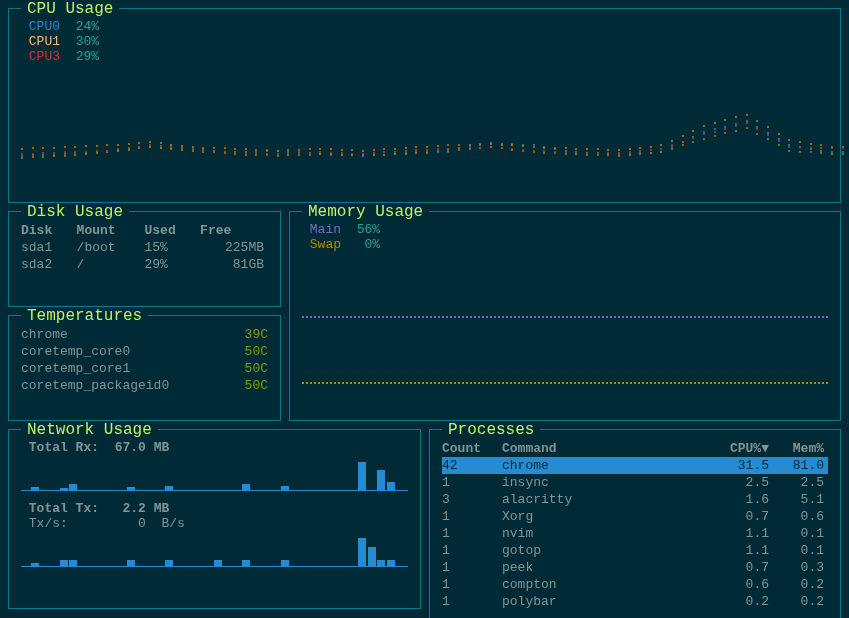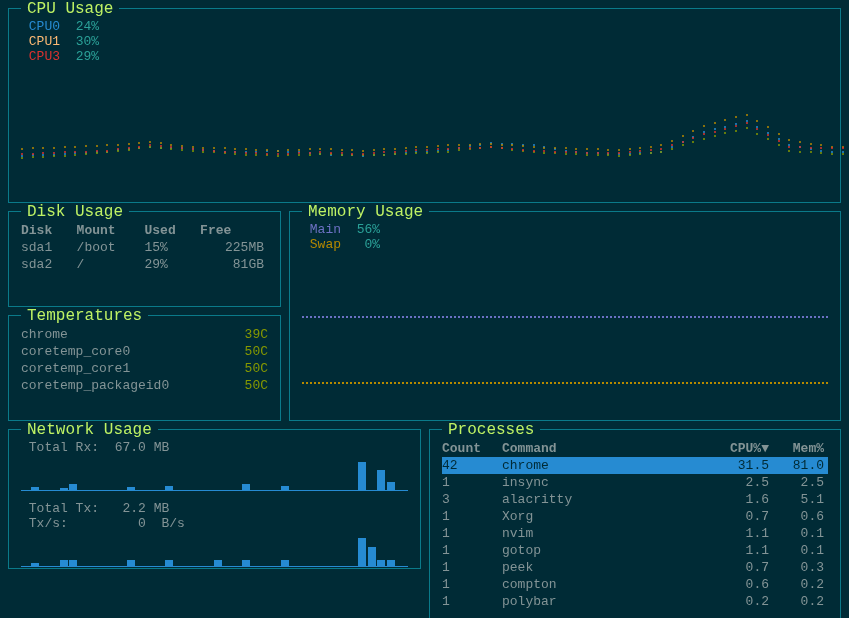--- a/index.html
+++ b/index.html
@@ -63,40 +63,40 @@
   .mem-main { color: #6c71c4; }
   .mem-swap { color: #b58900; }
   .mem-chart-area { position: relative; height: 120px; }
   .mem-line {
     position: absolute;
     left: 0; right: 0;
     height: 2px;
     border-top: 2px dotted;
   }
   
-  .net-panel { flex: 0 0 413px; height: 140px; }
+  .net-panel { flex: 0 0 413px; height: 180px; }
   .proc-panel { flex: 1; height: 216px; }
   .net-block { margin-bottom: 4px; }
   .net-label { white-space: pre; }
   .bar-chart { position: relative; height: 32px; margin-top: 4px; border-bottom: 1px solid #268bd2; }
   .bar {
     position: absolute;
     bottom: 0;
     width: 8px;
     background: #268bd2;
   }
   .proc-table { width: 100%; }
   .proc-table th { font-weight: bold; }
   .proc-table .hdr-cpu, .proc-table .hdr-mem,
   .proc-table td:nth-child(3), .proc-table td:nth-child(4) { text-align: right; }
   .proc-table tr.sel { background: #268bd2; color: #002b36; }
   .proc-table tr.sel td { color: #002b36; }
   .sort-ind { }
   .val-col { color: #2aa198; }
-  b { font-weight: normal; }
+  b { font-weight: bold; }
 </style>
 </head>
 <body>
 
 <div class="panel cpu-panel">
   <div class="panel-title">CPU Usage</div>
   <div class="panel-content">
     <div class="cpu-lines" id="cpu-lines">
         <div class="cpu-line">&nbsp;<span class="cpu0">CPU0</span>&nbsp;&nbsp;<span class="val-col">24%</span></div>
         <div class="cpu-line">&nbsp;<span class="cpu1">CPU1</span>&nbsp;&nbsp;<span class="val-col">30%</span></div>

